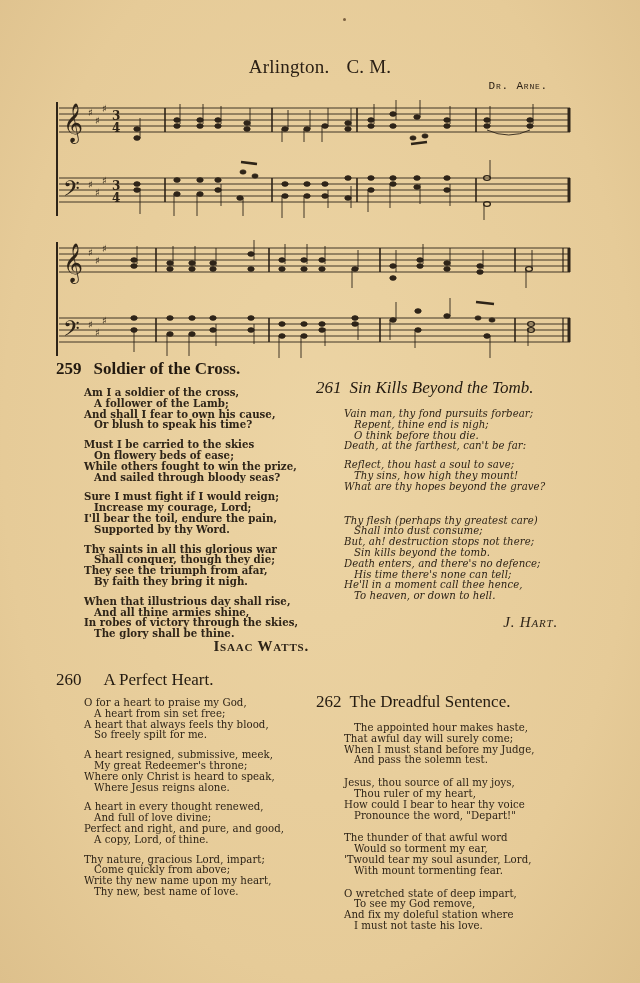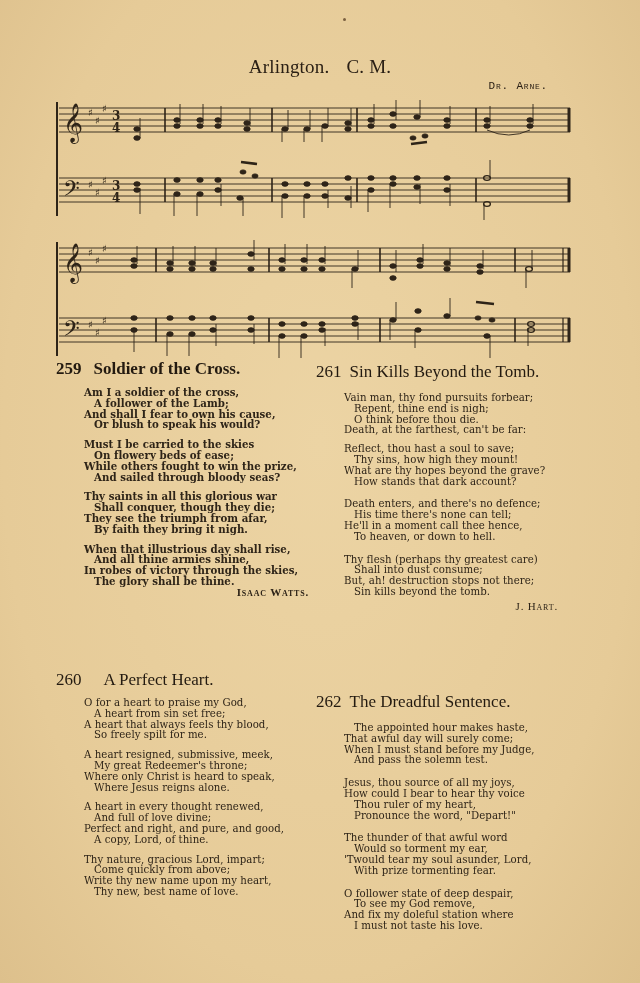--- a/index.html
+++ b/index.html
@@ -34,21 +34,21 @@
   }
   .hymn-num { display: inline-block; margin-right: 12px; }
   .hymn-title { display: inline-block; }
   .stanza { margin-left: 28px; margin-bottom: 9px; }
   .line {
     font-family: "DejaVu Serif", serif; font-size: 10.2px; line-height: 10.8px;
     white-space: nowrap; color: #2e2418; letter-spacing: 0.05px;
   }
   .line.indent { padding-left: 10px; }
   .author {
-    text-align: right; font-family: "Liberation Serif", serif; font-size: 11px;
+    text-align: right; font-family: "Liberation Serif", serif; font-size: 15px;
     font-variant: small-caps; letter-spacing: 0.8px; margin-top: -4px; padding-right: 2px;
   }
 </style>
 </head>
 <body>
 
 <div class="page">
   <div class="dot"></div>
 
   <div class="tune-title">
@@ -347,27 +347,33 @@
   </div>
 
   <div class="col left" style="top:359px;font-weight:bold;">
     <div class="hymn-head">
       <span class="hymn-num">259</span><span class="hymn-title">Soldier of the Cross.</span>
     </div>
     <div class="stanza">
       <div class="line">Am I a soldier of the cross,</div>
       <div class="line indent">A follower of the Lamb;</div>
       <div class="line">And shall I fear to own his cause,</div>
-      <div class="line indent">Or blush to speak his would?</div>
+      <div class="line indent">Or blush to speak his time?</div>
     </div>
     <div class="stanza">
       <div class="line">Must I be carried to the skies</div>
       <div class="line indent">On flowery beds of ease;</div>
       <div class="line">While others fought to win the prize,</div>
       <div class="line indent">And sailed through bloody seas?</div>
+    </div>
+    <div class="stanza">
+      <div class="line">Sure I must fight if I would reign;</div>
+      <div class="line indent">Increase my courage, Lord;</div>
+      <div class="line">I'll bear the toil, endure the pain,</div>
+      <div class="line indent">Supported by thy Word.</div>
     </div>
     <div class="stanza">
       <div class="line">Thy saints in all this glorious war</div>
       <div class="line indent">Shall conquer, though they die;</div>
       <div class="line">They see the triumph from afar,</div>
       <div class="line indent">By faith they bring it nigh.</div>
     </div>
     <div class="stanza" style="margin-bottom:0">
       <div class="line">When that illustrious day shall rise,</div>
       <div class="line indent">And all thine armies shine,</div>
@@ -400,73 +406,72 @@
       <div class="line indent">A copy, Lord, of thine.</div>
     </div>
     <div class="stanza">
       <div class="line">Thy nature, gracious Lord, impart;</div>
       <div class="line indent">Come quickly from above;</div>
       <div class="line">Write thy new name upon my heart,</div>
       <div class="line indent">Thy new, best name of love.</div>
     </div>
   </div>
 
-  <div class="col right" style="top:362px;">
+  <div class="col right" style="top:378px;font-style:italic;">
     <div class="hymn-head" style="margin-bottom:11px">
       <span class="hymn-num" style="margin-right:8px">261</span><span class="hymn-title">Sin Kills Beyond the Tomb.</span>
     </div>
     <div class="stanza" style="margin-bottom:8px">
       <div class="line">Vain man, thy fond pursuits forbear;</div>
       <div class="line indent">Repent, thine end is nigh;</div>
       <div class="line indent">O think before thou die.</div>
       <div class="line">Death, at the farthest, can't be far:</div>
     </div>
-    <div class="stanza" style="margin-bottom:12px">
+    <div class="stanza" style="margin-bottom:23px">
       <div class="line">Reflect, thou hast a soul to save;</div>
       <div class="line indent">Thy sins, how high they mount!</div>
       <div class="line">What are thy hopes beyond the grave?</div>
-      <div class="line indent">How stands that dark account?</div>
+    </div>
+    <div class="stanza" style="margin-bottom:0">
+      <div class="line">Thy flesh (perhaps thy greatest care)</div>
+      <div class="line indent">Shall into dust consume;</div>
+      <div class="line">But, ah! destruction stops not there;</div>
+      <div class="line indent">Sin kills beyond the tomb.</div>
     </div>
     <div class="stanza" style="margin-bottom:12px">
       <div class="line">Death enters, and there's no defence;</div>
       <div class="line indent">His time there's none can tell;</div>
       <div class="line">He'll in a moment call thee hence,</div>
       <div class="line indent">To heaven, or down to hell.</div>
     </div>
-    <div class="stanza" style="margin-bottom:0">
-      <div class="line">Thy flesh (perhaps thy greatest care)</div>
-      <div class="line indent">Shall into dust consume;</div>
-      <div class="line">But, ah! destruction stops not there;</div>
-      <div class="line indent">Sin kills beyond the tomb.</div>
-    </div>
     <div class="author" style="margin-top:2px;padding-right:28px">J. Hart.</div>
   </div>
 
   <div class="col right" style="top:692px;">
     <div class="hymn-head" style="margin-bottom:11px">
       <span class="hymn-num" style="margin-right:8px">262</span><span class="hymn-title">The Dreadful Sentence.</span>
     </div>
     <div class="stanza" style="margin-bottom:12px">
       <div class="line indent">The appointed hour makes haste,</div>
       <div class="line">That awful day will surely come;</div>
       <div class="line">When I must stand before my Judge,</div>
       <div class="line indent">And pass the solemn test.</div>
     </div>
     <div class="stanza" style="margin-bottom:12px">
       <div class="line">Jesus, thou source of all my joys,</div>
+      <div class="line indent">Thou ruler of my heart,</div>
       <div class="line">How could I bear to hear thy voice</div>
-      <div class="line indent">Thou ruler of my heart,</div>
       <div class="line indent">Pronounce the word, "Depart!"</div>
     </div>
     <div class="stanza" style="margin-bottom:12px">
       <div class="line">The thunder of that awful word</div>
       <div class="line indent">Would so torment my ear,</div>
       <div class="line">'Twould tear my soul asunder, Lord,</div>
-      <div class="line indent">With prize tormenting fear.</div>
-    </div>
-    <div class="stanza">
-      <div class="line">O follower state of deep despair,</div>
+      <div class="line indent">With mount tormenting fear.</div>
+    </div>
+    <div class="stanza">
+      <div class="line">O wretched state of deep impart,</div>
       <div class="line indent">To see my God remove,</div>
       <div class="line">And fix my doleful station where</div>
       <div class="line indent">I must not taste his love.</div>
     </div>
   </div>
 </div>
 
 </body></html>

